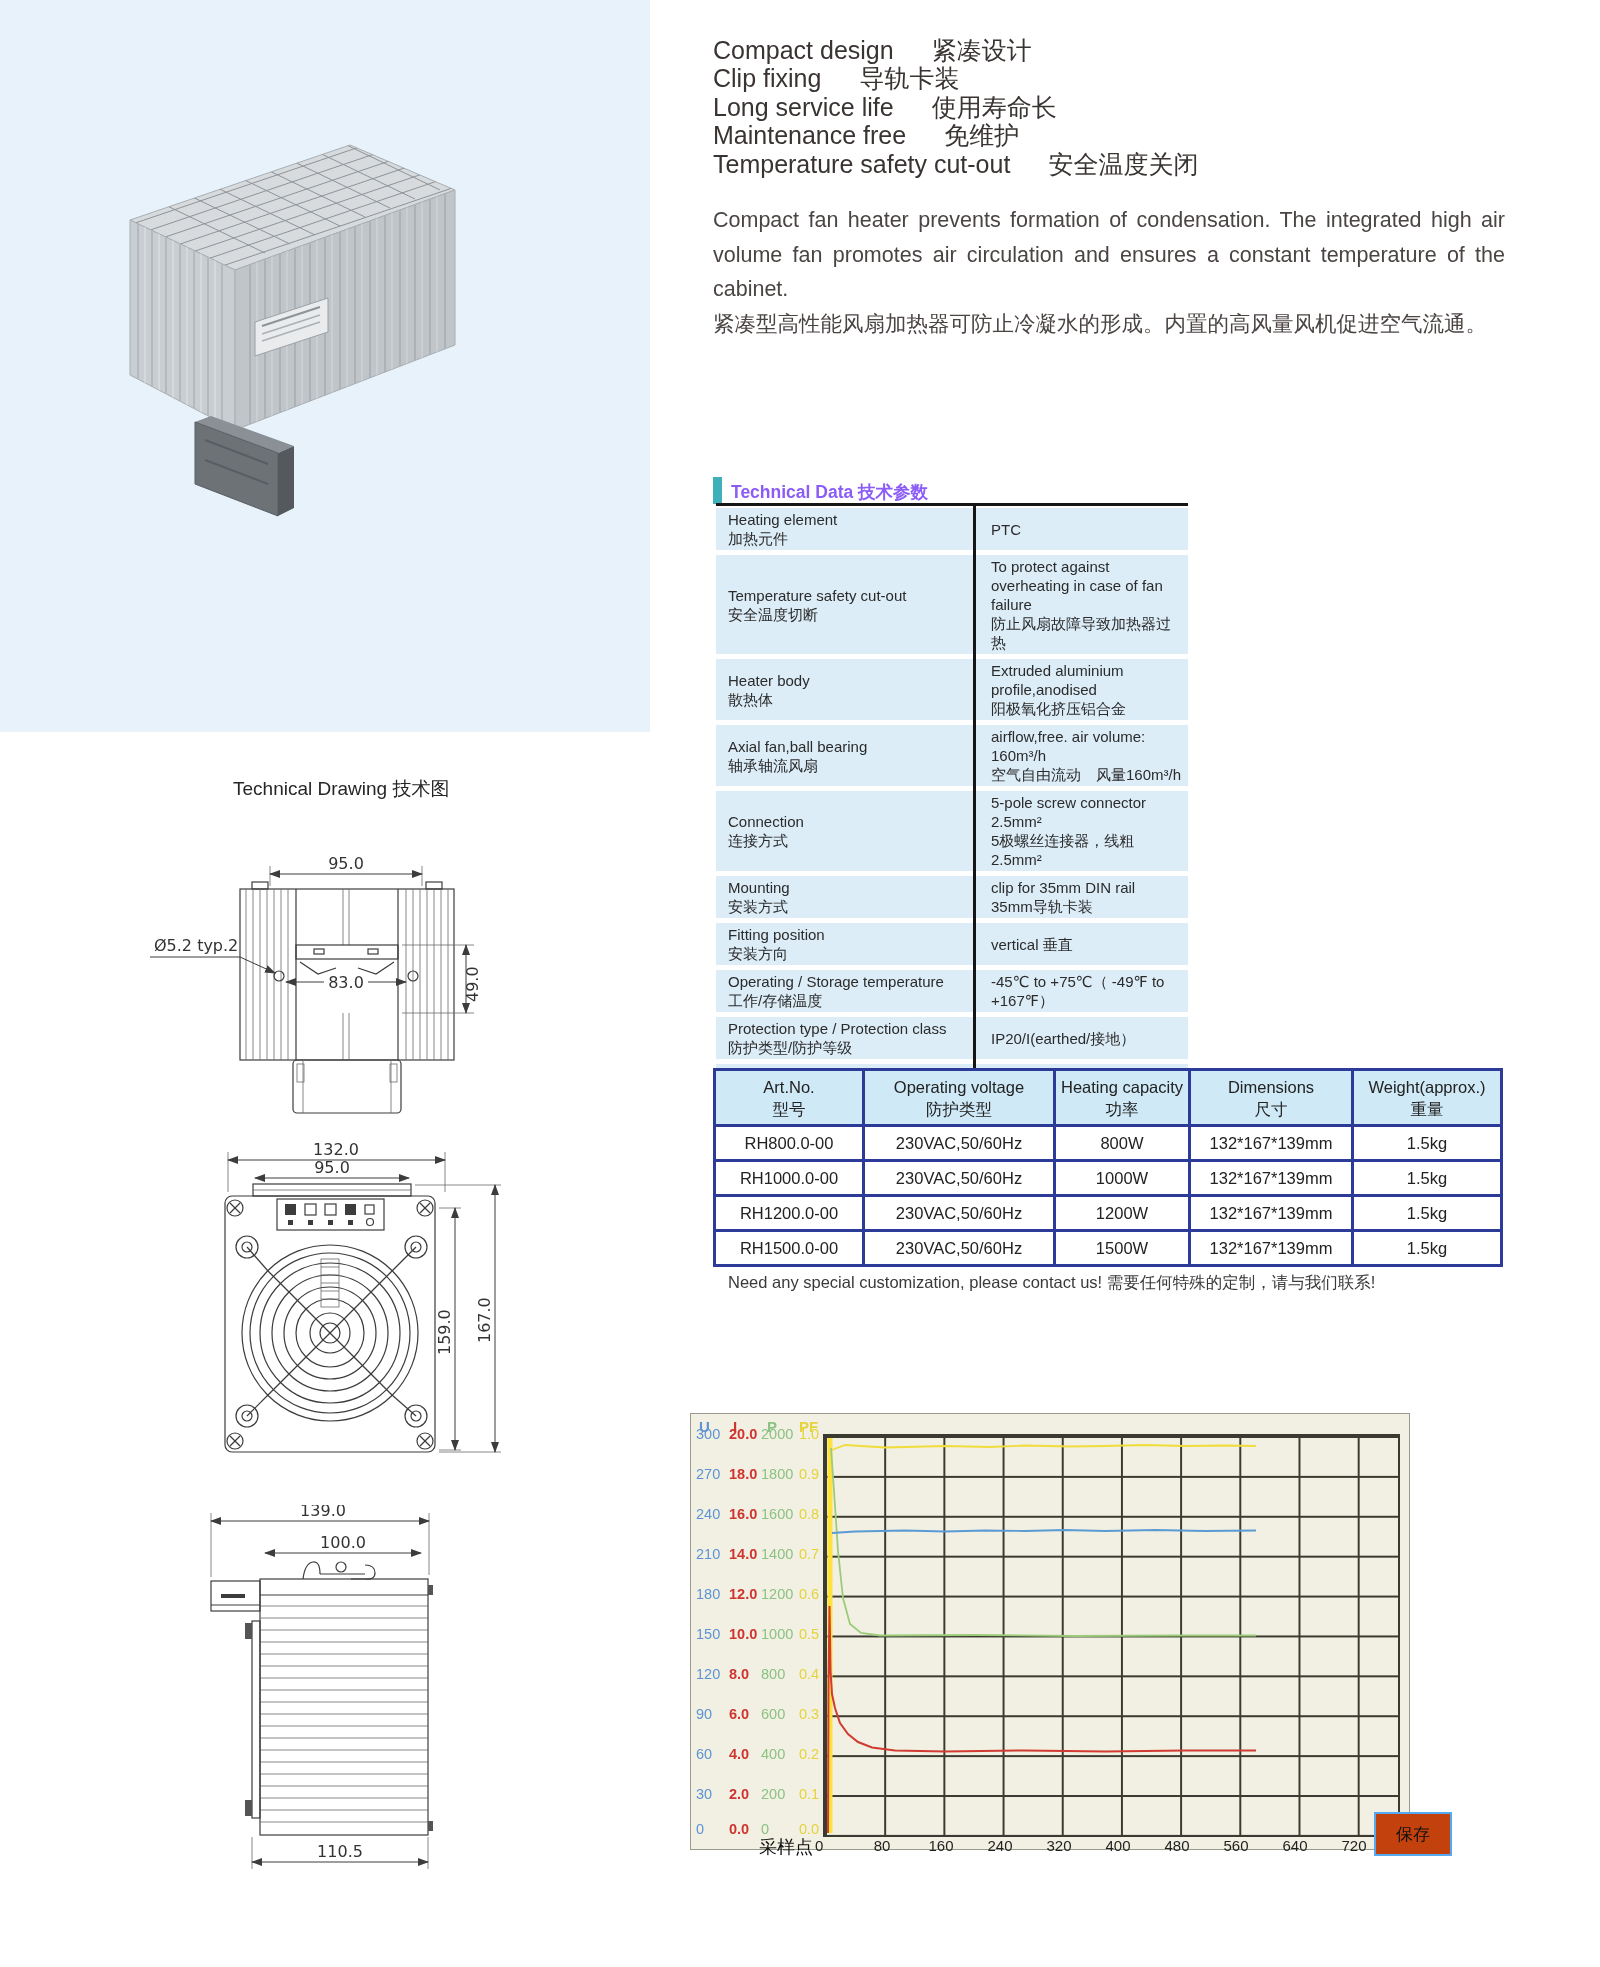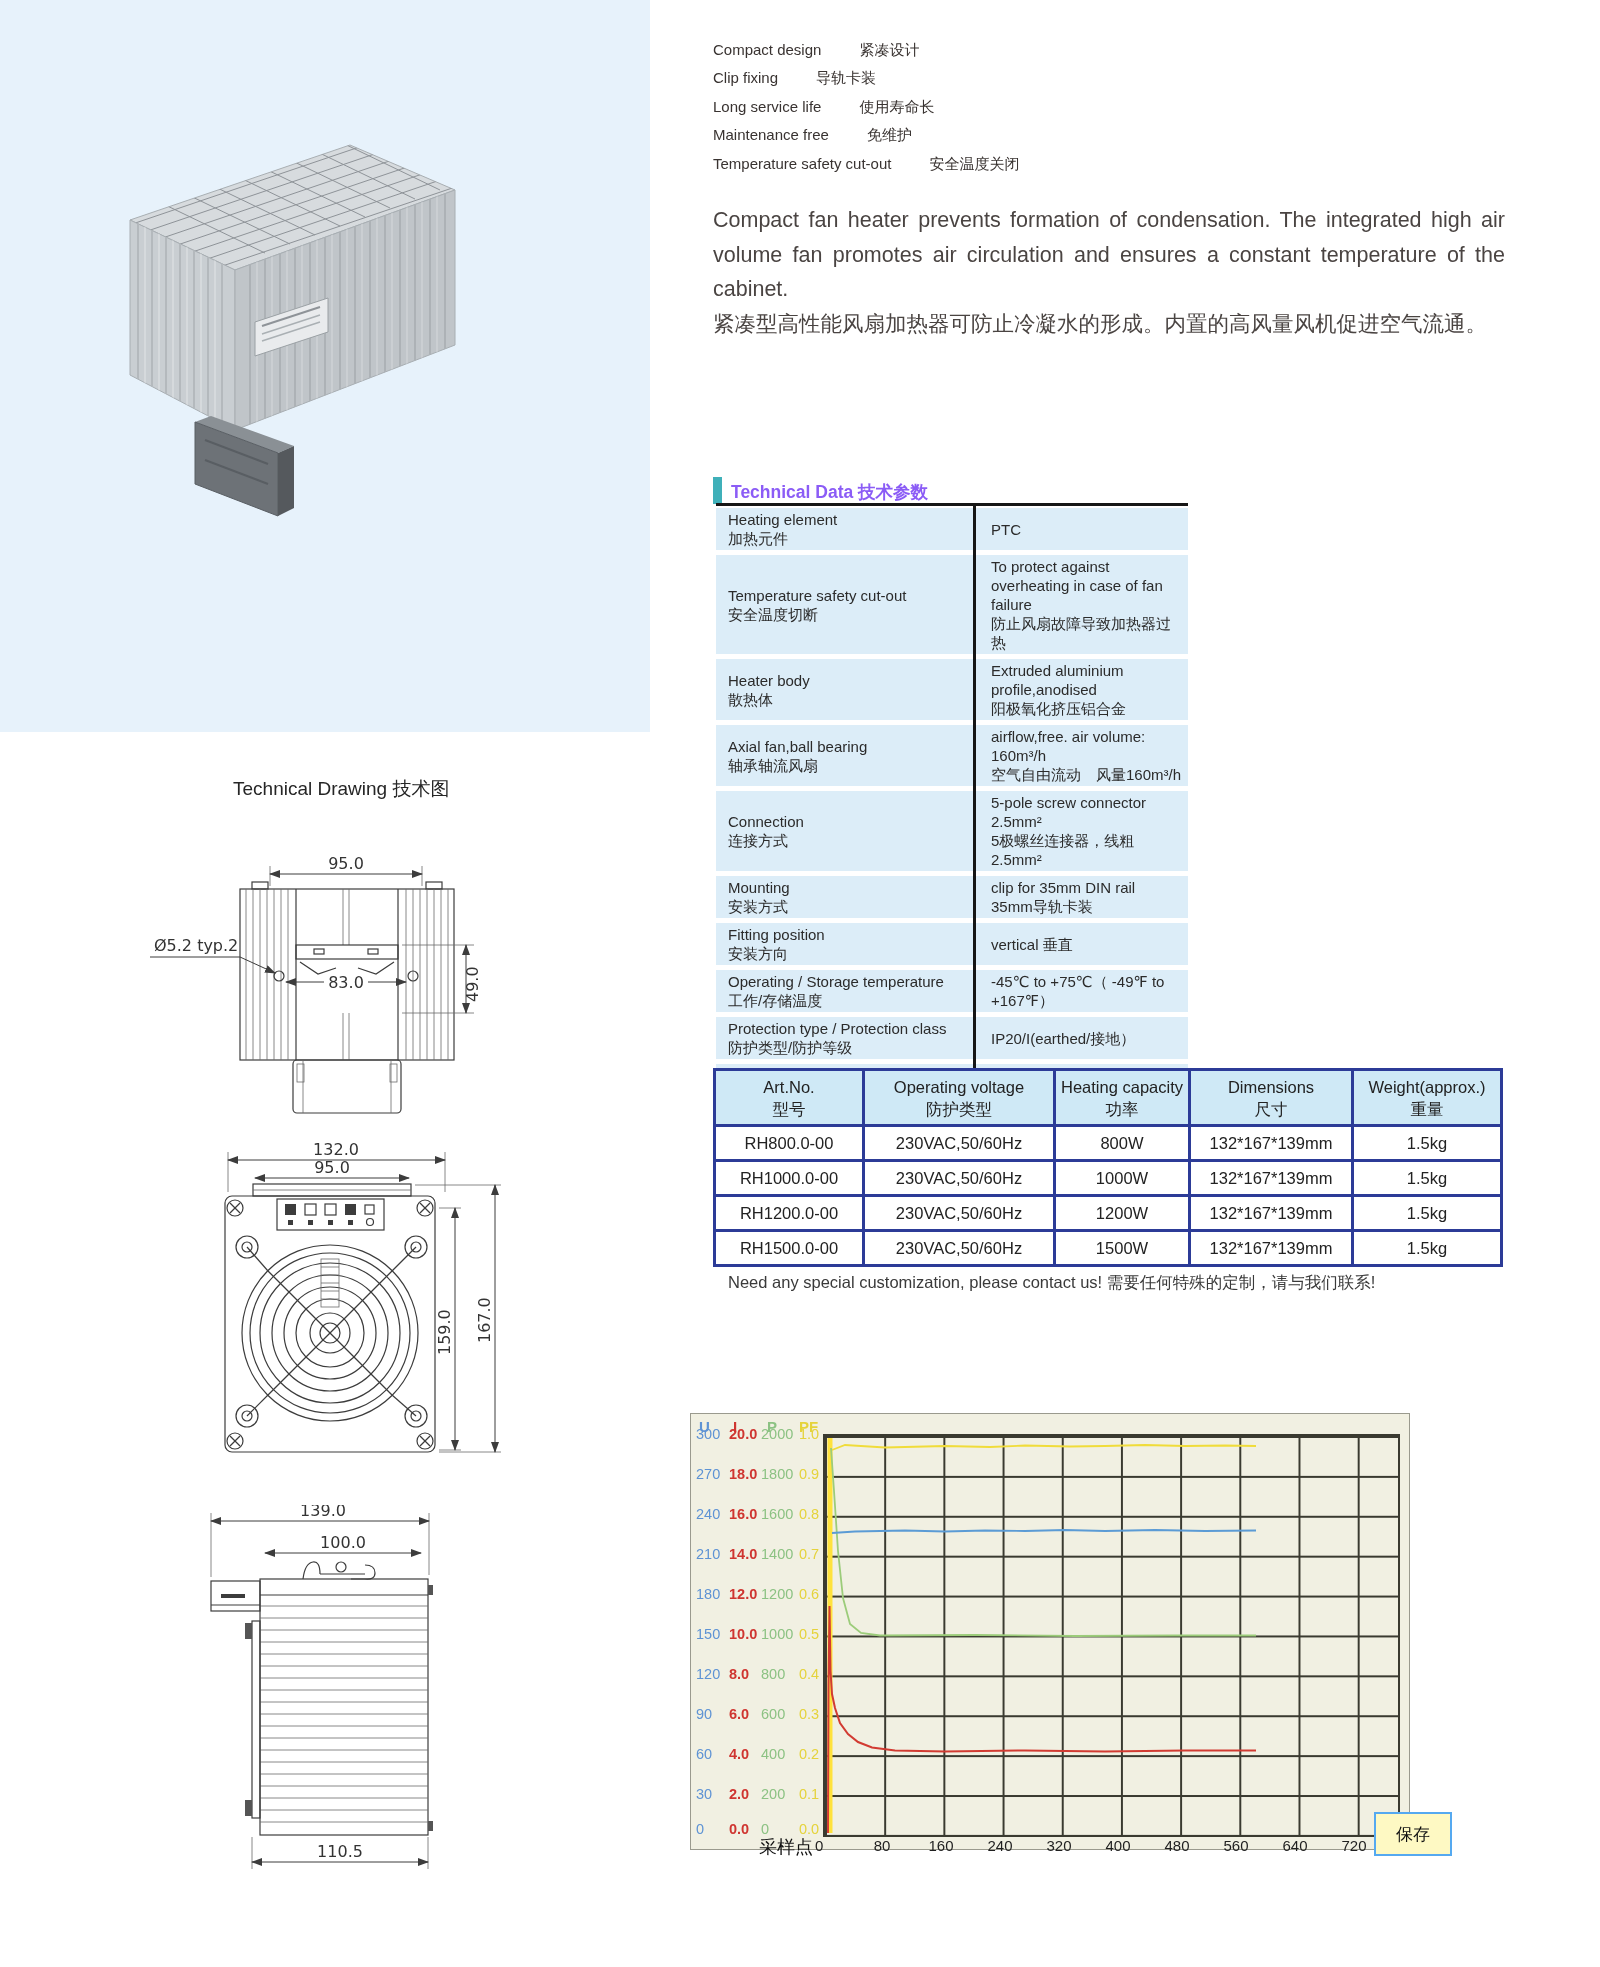--- a/index.html
+++ b/index.html
@@ -8,21 +8,21 @@
     font-family:"Liberation Sans","DejaVu Sans",sans-serif;color:#2e2a29;
     overflow:hidden;
   }
   .abs{position:absolute;}
 
   
   .photo-bg{left:0;top:0;width:650px;height:732px;background:#e7f2fb;}
 
   
   .features{left:713px;top:36px;}
-  .feature-row{display:flex;column-gap:38px;font-size:15px;line-height:28.4px;color:#393331;}
+  .feature-row{display:flex;column-gap:38px;font-size:25px;line-height:28.4px;color:#393331;}
 
   
   .intro{left:713px;top:203px;width:792px;font-size:21.5px;line-height:34.5px;color:#4a4442;}
   .intro p{margin:0;text-align:justify;}
 
   
   .tech-accent{left:713px;top:477px;width:9px;height:27px;background:#3fb0b9;}
   .tech-title{left:731px;top:480px;font-size:17.5px;font-weight:bold;color:#8b5cf6;}
   .tech-table{
     left:716px;top:503px;width:472px;
@@ -74,21 +74,21 @@
     border:2px solid #3a3a30;box-sizing:content-box;
     background-image:linear-gradient(#3a3a30 2px, transparent 2px),
                      linear-gradient(90deg,#3a3a30 2px, transparent 2px);
     background-size:59.2px 39.9px;
   }
   .plot svg{position:absolute;left:0;top:0;width:100%;height:100%;}
   .xtick{position:absolute;top:423px;width:44px;text-align:center;font-size:15px;color:#1f1f1f;}
   .xaxis-label{position:absolute;left:68px;top:421px;font-size:18px;color:#111;}
   .xzero{position:absolute;left:124px;top:423px;font-size:15px;color:#1f1f1f;}
   .save-btn{
-    left:1374px;top:1812px;width:78px;height:44px;background:#fef9c3;
+    left:1374px;top:1812px;width:78px;height:44px;background:#c2410c;
     border:2px solid #55a9f0;display:flex;align-items:center;justify-content:center;
     font-size:17px;color:#111;z-index:5;box-sizing:border-box;
   }
 </style>
 </head>
 <body>
 
 <div class="abs photo-bg">
   <svg class="abs" style="left:60px;top:70px;" width="470" height="450" viewBox="0 0 470 450">
     <defs>

